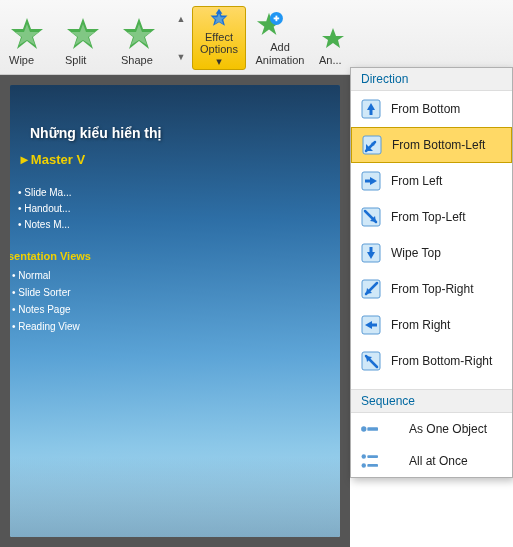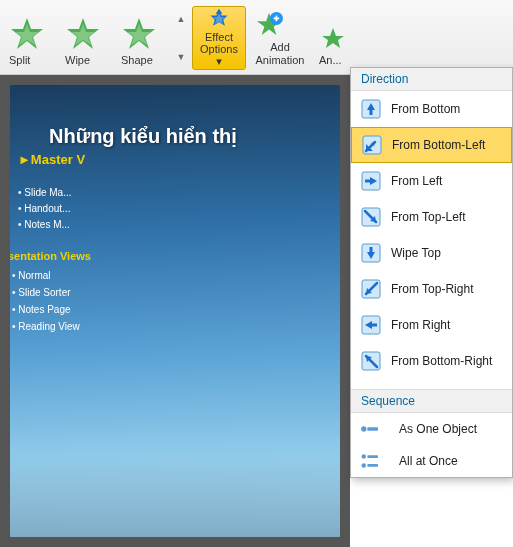--- a/index.html
+++ b/index.html
@@ -104,24 +104,23 @@
       background: linear-gradient(160deg, #1a5276 0%, #2e86c1 40%, #85c1e9 70%, #aed6f1 100%);
       border-radius: 2px;
       overflow: hidden;
     }
 
     .slide-text-title {
       position: absolute;
       top: 40px;
       left: 20px;
       color: #fff;
-      font-size: 20px;
+      font-size: 14px;
       font-weight: bold;
       text-shadow: 1px 1px 3px rgba(0,0,0,0.5);
-      margin-left: 19px;
     }
 
     
     .dropdown-menu {
       position: absolute;
       top: 67px;
       left: 350px;
       width: 163px;
       background: #fff;
       border: 1px solid #b0b0b0;
@@ -163,21 +162,21 @@
       display: flex;
       align-items: center;
       justify-content: center;
     }
 
     
     .seq-item {
       display: flex;
       align-items: center;
       padding: 5px 8px;
-      gap: 16px;
+      gap: 26px;
       font-size: 12px;
       color: #222;
       cursor: pointer;
       min-height: 32px;
     }
 
     .seq-icon {
       width: 24px;
       height: 16px;
       flex-shrink: 0;
@@ -191,29 +190,29 @@
 
 <div class="ribbon">
   <div class="ribbon-buttons">
 
 
     <div class="ribbon-btn">
       <svg class="icon-star" viewBox="0 0 36 36">
         <polygon points="18,2 22,13 34,13 24,21 28,33 18,25 8,33 12,21 2,13 14,13" fill="#4caf50"></polygon>
         <polygon points="18,8 21,16 30,16 23,21 26,29 18,24 10,29 13,21 6,16 15,16" fill="#81c784"></polygon>
       </svg>
-      <span class="ribbon-btn-label">Split</span>
+      <span class="ribbon-btn-label">Wipe</span>
     </div>
 
     <div class="ribbon-btn">
       <svg class="icon-star" viewBox="0 0 36 36">
         <polygon points="18,2 22,13 34,13 24,21 28,33 18,25 8,33 12,21 2,13 14,13" fill="#4caf50"></polygon>
         <polygon points="18,8 21,16 30,16 23,21 26,29 18,24 10,29 13,21 6,16 15,16" fill="#81c784"></polygon>
       </svg>
-      <span class="ribbon-btn-label">Wipe</span>
+      <span class="ribbon-btn-label">Split</span>
     </div>
 
     <div class="ribbon-btn">
       <svg class="icon-star" viewBox="0 0 36 36">
         <polygon points="18,2 22,13 34,13 24,21 28,33 18,25 8,33 12,21 2,13 14,13" fill="#4caf50"></polygon>
         <polygon points="18,8 21,16 30,16 23,21 26,29 18,24 10,29 13,21 6,16 15,16" fill="#81c784"></polygon>
       </svg>
       <span class="ribbon-btn-label">Shape</span>
     </div>
 

